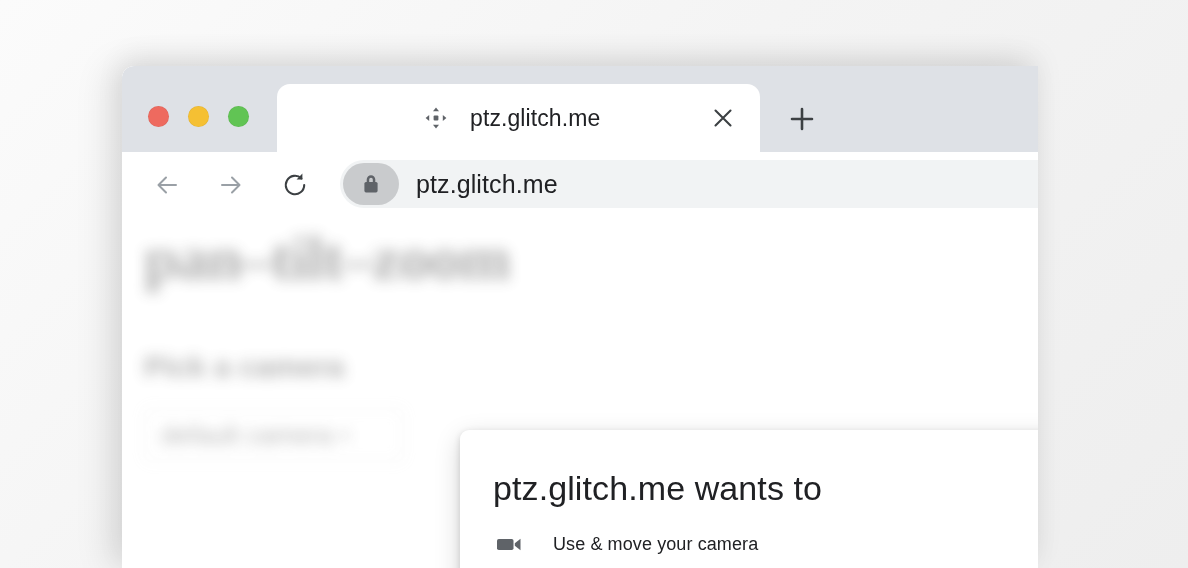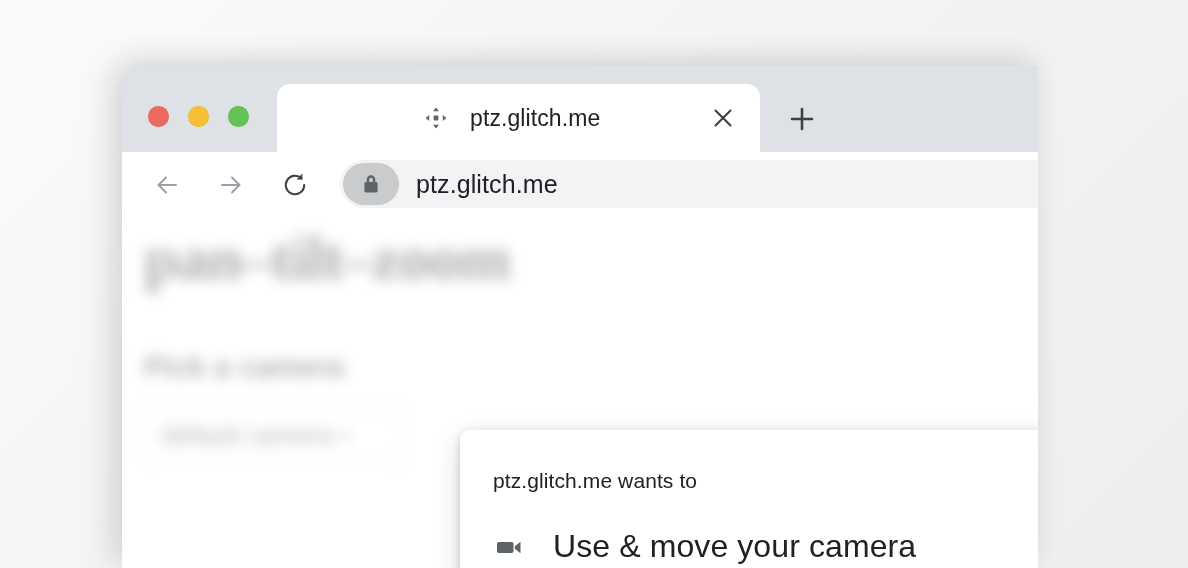--- a/index.html
+++ b/index.html
@@ -212,40 +212,40 @@
     position: absolute;
     right: 18px;
     top: 16px;
     width: 34px; height: 34px;
     display: flex; align-items: center; justify-content: center;
   }
   .dialog-title {
     position: absolute;
     left: 33px;
     top: 39px;
-    font-size: 21px;
+    font-size: 34px;
     color: #202124;
     white-space: nowrap;
     letter-spacing: 0.1px;
   }
   .permission-row {
     position: absolute;
     left: 33px;
     top: 98px;
     display: flex;
     align-items: center;
   }
   .permission-icon {
     width: 32px; height: 32px;
     display: flex; align-items: center; justify-content: center;
     flex: 0 0 auto;
   }
   .permission-label {
     margin-left: 28px;
-    font-size: 32px;
+    font-size: 18px;
     color: #202124;
     white-space: nowrap;
     letter-spacing: 0.1px;
   }
 </style>
 </head>
 <body>
 
 <div id="stage">
 

